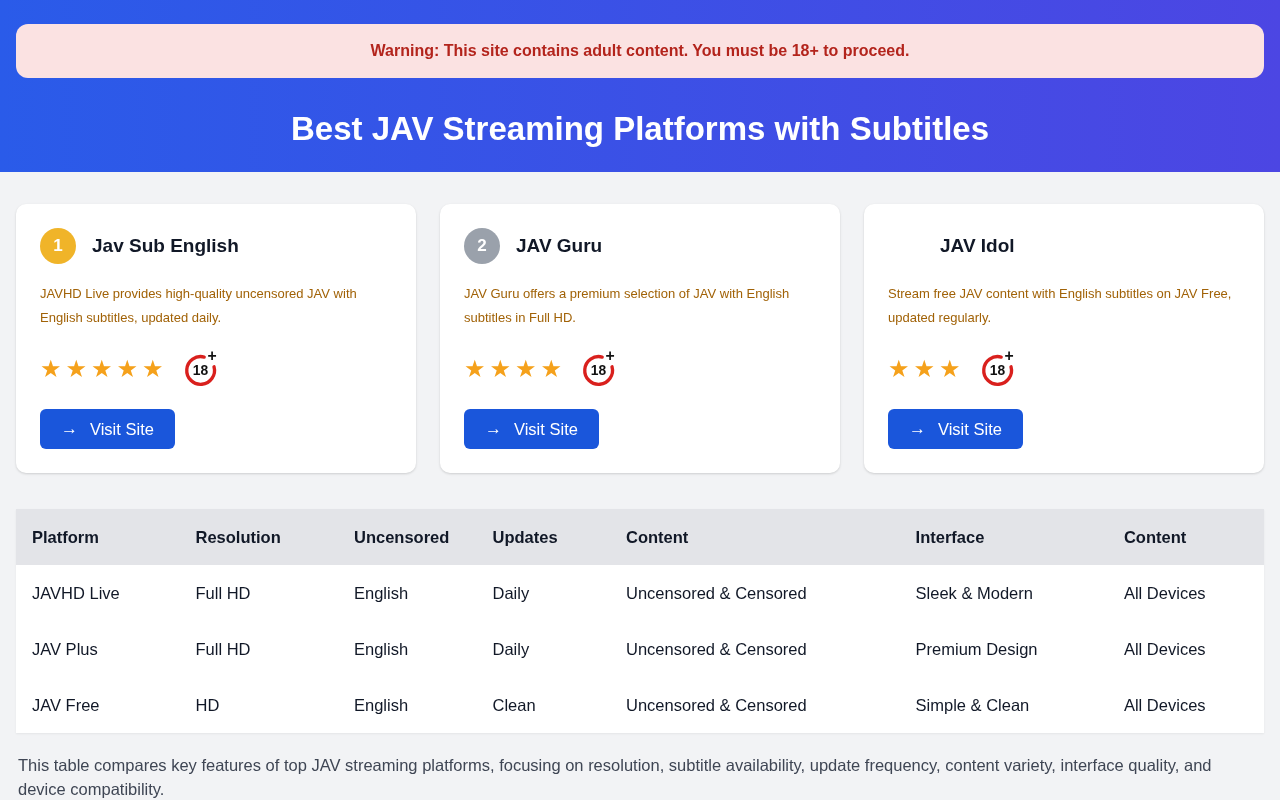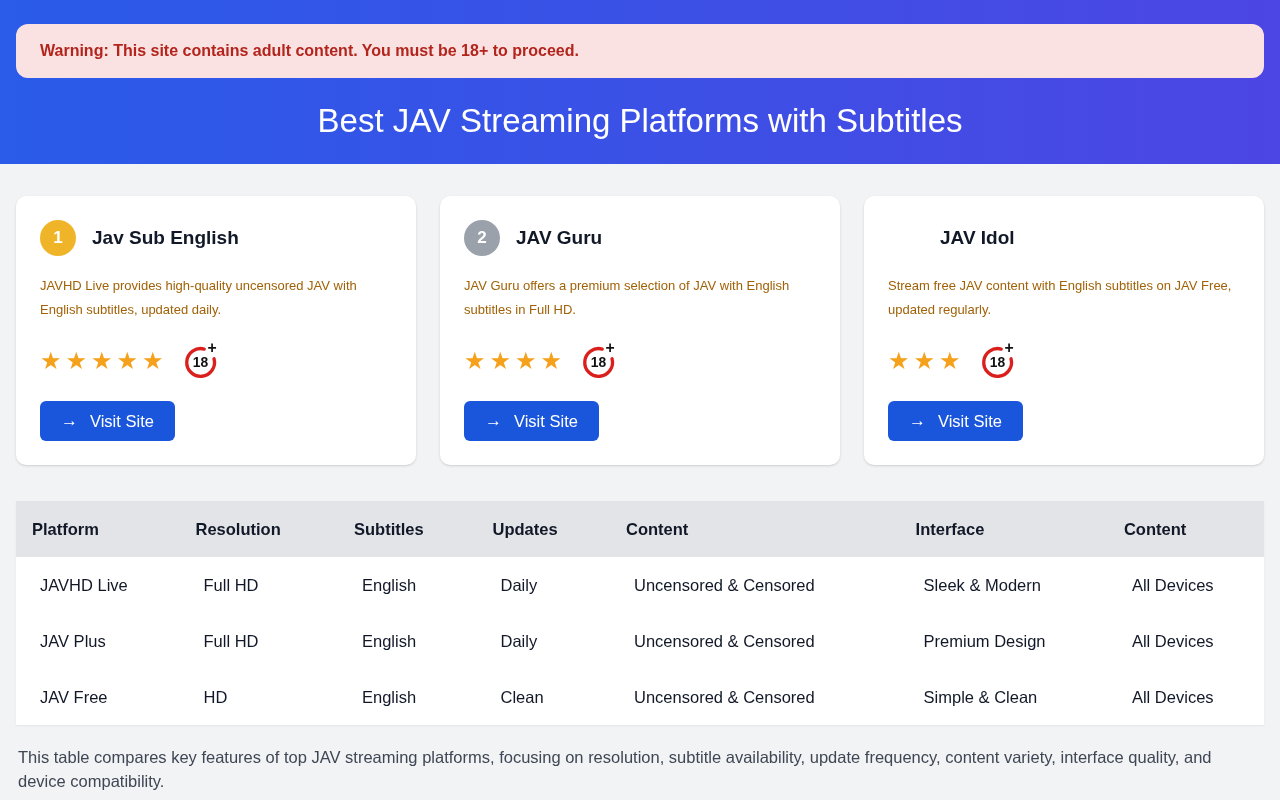--- a/index.html
+++ b/index.html
@@ -13,31 +13,32 @@
 
   
   .hero {
     background: linear-gradient(90deg, #2a5be9 0%, #4c46e3 100%);
     padding: 24px 16px 24px;
   }
   .warning-banner {
     background: #fbe2e2;
     border-radius: 12px;
     padding: 17px 24px;
+    text-align: center;
     font-size: 16px;
     font-weight: 700;
     color: #b3241c;
     line-height: 20px;
   }
   .hero h1 {
-    margin: 24px 0 0;
+    margin: 32px 0 0;
     text-align: center;
     color: #ffffff;
     font-size: 33px;
-    font-weight: 400;
+    font-weight: 700;
     line-height: 38px;
   }
 
   
   main { padding: 0 16px 24px; }
   .cards {
     margin-top: 32px;
     display: grid;
     grid-template-columns: repeat(3, 1fr);
     gap: 24px;
@@ -91,21 +92,21 @@
   col.c7 { width: 12.5%; }
   thead th {
     background: #e3e4e8;
     text-align: left;
     font-size: 16.5px; font-weight: 700; color: #111827;
     height: 56px; padding: 0 16px;
   }
   tbody td {
     background: #ffffff;
     font-size: 16.5px; color: #111827;
-    height: 56px; padding: 0 24px;
+    height: 56px; padding: 0 16px;
     white-space: nowrap; overflow: hidden;
   }
 
   
   .footnote {
     margin: 20px 2px 0;
     font-size: 16.5px; line-height: 24px;
     color: #3f4654;
     max-width: 1230px;
   }
@@ -197,21 +198,21 @@
             <col class="c3">
             <col class="c4">
           <col class="c5">
             <col class="c6">
             <col class="c7">
         </colgroup>
         <thead>
           <tr>
             <th>Platform</th>
             <th>Resolution</th>
-            <th>Subtitles</th>
+            <th>Uncensored</th>
             <th>Updates</th>
             <th>Content</th>
             <th>Interface</th>
             <th>Content</th>
           </tr>
         </thead>
         <tbody>
           <tr>
             <td>JAVHD Live</td>
             <td>Full HD</td>

